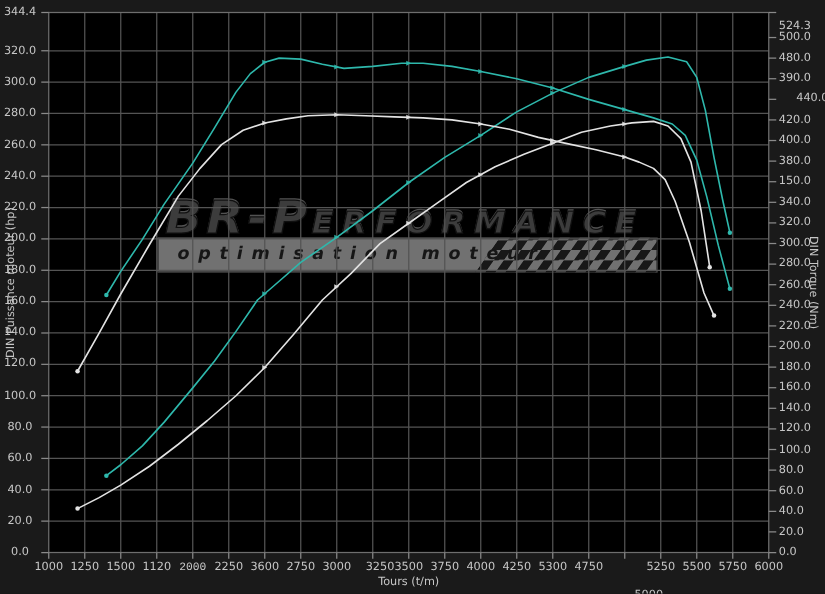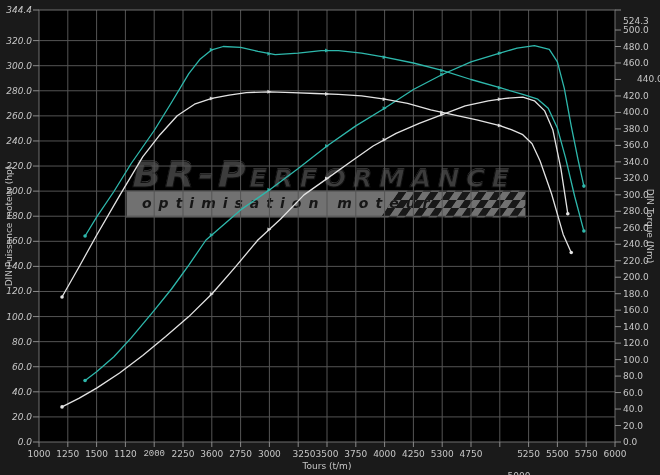--- a/index.html
+++ b/index.html
@@ -42,21 +42,21 @@
     position:absolute;right:-14px;top:-6px;width:150px;height:40px;
     background:repeating-conic-gradient(#181818 0% 25%, rgba(0,0,0,0) 25% 50%) 0 0/16px 16px;
     transform:skewX(-35deg);
   }
   
   #chart-svg{position:absolute;left:0;top:0;z-index:3;}
   
   .tick-label{
     position:absolute;color:#c6c6c6;font-size:9px;line-height:10px;z-index:4;
   }
-  .tick-left{width:32px;text-align:right;font-style:italic;}
+  .tick-left{width:32px;text-align:center;}
   .tick-right{left:623px;width:36px;text-align:left;}
   .tick-x{width:30px;text-align:center;top:449px;}
   .axis-title{
     position:absolute;color:#c6c6c6;font-size:9px;white-space:nowrap;z-index:4;
   }
   #left-axis-title{left:-61px;top:221px;width:140px;text-align:center;transform:rotate(-90deg);}
   #right-axis-title{left:585px;top:221px;width:130px;text-align:center;transform:rotate(90deg);}
   #x-axis-title{left:277px;top:461px;width:100px;text-align:center;}
 </style>
 </head>
@@ -233,26 +233,26 @@
     <div class="tick-label tick-left" style="left: 0px; top: 286.477px;">120.0</div>
     <div class="tick-label tick-left" style="left: 0px; top: 311.564px;">100.0</div>
     <div class="tick-label tick-left" style="left: 0px; top: 336.652px;">80.0</div>
     <div class="tick-label tick-left" style="left: 0px; top: 361.739px;">60.0</div>
     <div class="tick-label tick-left" style="left: 0px; top: 386.826px;">40.0</div>
     <div class="tick-label tick-left" style="left: 0px; top: 411.913px;">20.0</div>
     <div class="tick-label tick-left" style="left: 0px; top: 437px;">0.0</div>
     <div class="tick-label tick-right" style="top: 16px;">524.3</div>
     <div class="tick-label tick-right" style="top: 25.0221px;">500.0</div>
     <div class="tick-label tick-right" style="top: 41.5012px;">480.0</div>
-    <div class="tick-label tick-right" style="top: 57.9804px;">460.0</div>
+    <div class="tick-label tick-right" style="top: 57.9804px;">390.0</div>
     <div class="tick-label tick-right" style="top: 74.4595px; margin-left: 14px;">440.0</div>
     <div class="tick-label tick-right" style="top: 90.9386px;">420.0</div>
     <div class="tick-label tick-right" style="top: 107.418px;">400.0</div>
     <div class="tick-label tick-right" style="top: 123.897px;">380.0</div>
-    <div class="tick-label tick-right" style="top: 140.376px;">360.0</div>
+    <div class="tick-label tick-right" style="top: 140.376px;">150.0</div>
     <div class="tick-label tick-right" style="top: 156.855px;">340.0</div>
     <div class="tick-label tick-right" style="top: 173.334px;">320.0</div>
     <div class="tick-label tick-right" style="top: 189.813px;">300.0</div>
     <div class="tick-label tick-right" style="top: 206.292px;">280.0</div>
     <div class="tick-label tick-right" style="top: 222.772px;">260.0</div>
     <div class="tick-label tick-right" style="top: 239.251px;">240.0</div>
     <div class="tick-label tick-right" style="top: 255.73px;">220.0</div>
     <div class="tick-label tick-right" style="top: 272.209px;">200.0</div>
     <div class="tick-label tick-right" style="top: 288.688px;">180.0</div>
     <div class="tick-label tick-right" style="top: 305.167px;">160.0</div>

